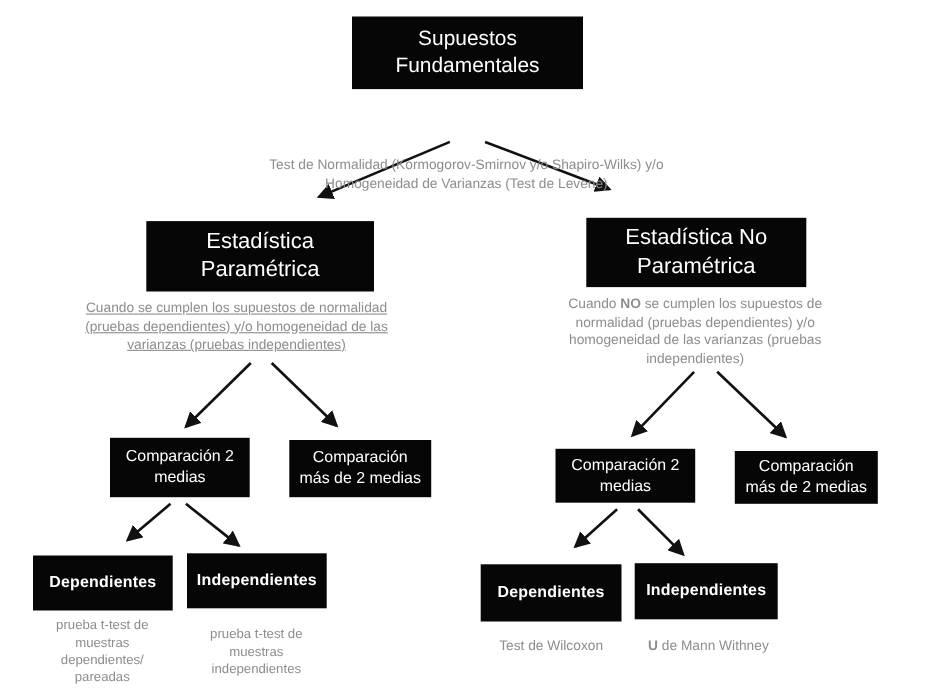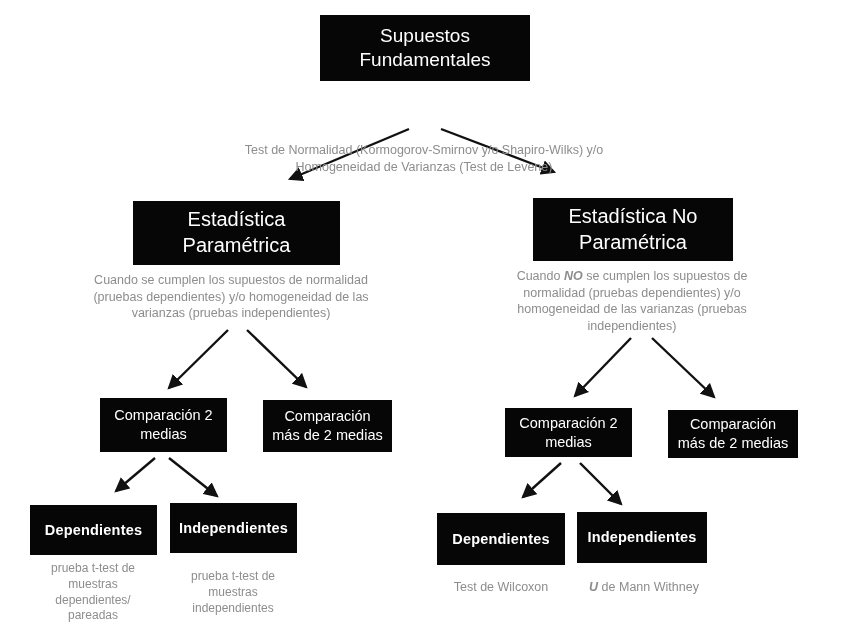--- a/index.html
+++ b/index.html
@@ -35,21 +35,21 @@
   .lvl2 { font-size: 20px; }
   .lvl3 { font-size: 14.5px; }
   .lvl4 { font-size: 14.5px; font-weight: 600; letter-spacing: .2px; }
   .note {
     position: absolute;
     color: #8d8d8d;
     text-align: center;
     font-size: 12.5px;
     line-height: 1.32;
   }
-  .note b { font-weight: 700; color: #8d8d8d; font-style: italic; }
+  .note b { font-weight: 700; color: #8d8d8d; }
 </style>
 </head>
 <body>
 
 <div class="canvas">
 
   <svg class="arrows" viewBox="0 0 848 636">
     <defs>
       <marker id="ah" viewBox="0 0 10 10" refX="8.5" refY="5" markerWidth="6.2" markerHeight="6.2" orient="auto">
         <path d="M0,0 L10,5 L0,10 z" fill="#111111"></path>
@@ -72,21 +72,21 @@
   <div class="node lvl1" style="left:320px; top:15px; width:210px; height:66px;">
     <span class="lbl" style="max-width:150px">Supuestos Fundamentales</span>
   </div>
 
   <div class="note" style="left:214px; top:98px; width:420px;margin-top:44px;">Test de Normalidad (Kormogorov-Smirnov y/o Shapiro-Wilks) y/o Homogeneidad de Varianzas (Test de Levene)</div>
 
   <div class="node lvl2" style="left:133px; top:201px; width:207px; height:64px;">
     <span class="lbl" style="max-width:120px">Estadística Paramétrica</span>
   </div>
 
-  <div class="note" style="left:80px; top:272px; width:302px;">Cuando se cumplen los supuestos de normalidad (pruebas dependientes) y/o homogeneidad de las varianzas (pruebas independientes)</div>
+  <div class="note" style="left:64px; top:272px; width:302px;text-decoration:underline;">Cuando se cumplen los supuestos de normalidad (pruebas dependientes) y/o homogeneidad de las varianzas (pruebas independientes)</div>
 
   <div class="node lvl2" style="left:533px; top:198px; width:200px; height:63px;">
     <span class="lbl" style="max-width:135px">Estadística No Paramétrica</span>
   </div>
 
   <div class="note" style="left:500px; top:268px; width:264px;"><span>Cuando </span><b>NO</b><span> se cumplen los supuestos de normalidad (pruebas dependientes) y/o homogeneidad de las varianzas (pruebas independientes)</span></div>
 
   <div class="node lvl3" style="left:100px; top:398px; width:127px; height:54px;">
     <span class="lbl" style="max-width:105px">Comparación 2 medias</span>
   </div>

